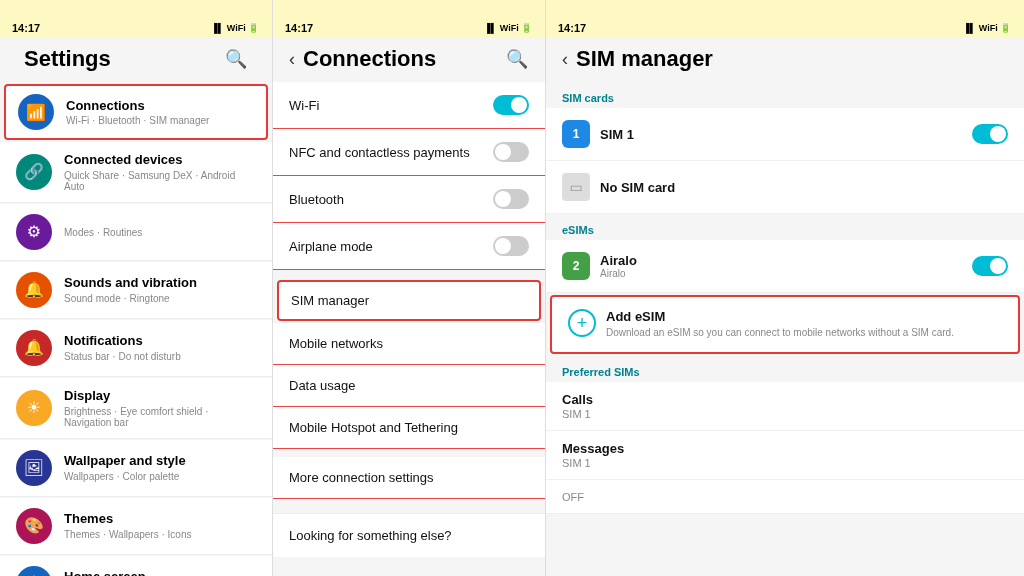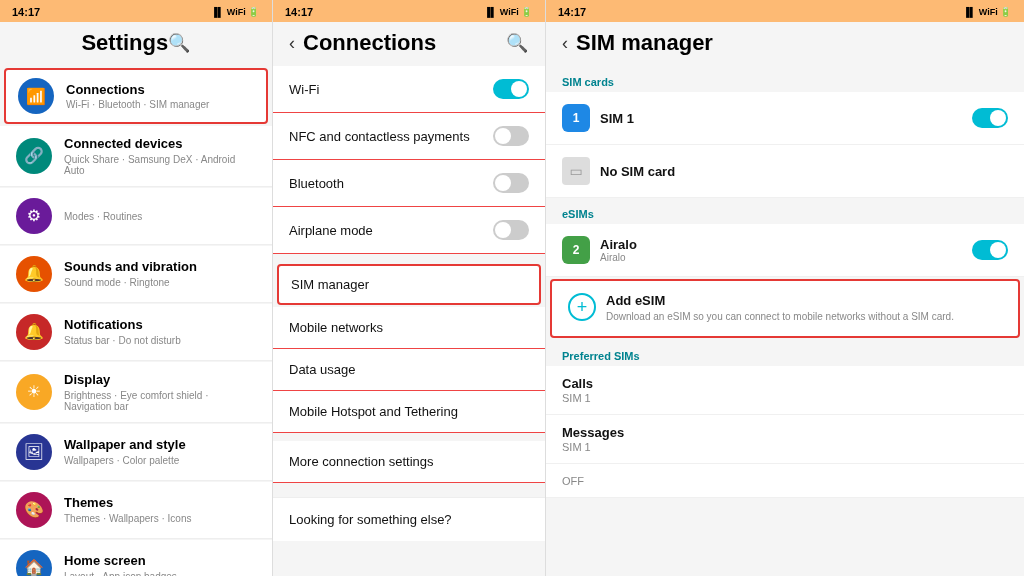--- a/index.html
+++ b/index.html
@@ -18,36 +18,36 @@
       display: flex;
       flex-direction: column;
       border-right: 1px solid #ddd;
       overflow: hidden;
       flex-shrink: 0;
     }
     .status-bar {
       display: flex;
       justify-content: space-between;
       align-items: center;
-      padding: 6px 12px 4px;
-      background: #fdba74;
+      padding: 22px 12px 4px;
+      background: #fef9c3;
       font-size: 11px;
       font-weight: 600;
     }
     .status-icons {
       display: flex;
       gap: 3px;
       align-items: center;
       font-size: 9px;
     }
     .app-header {
       display: flex;
-      justify-content: center;
-      align-items: center;
-      padding: 8px 4px 10px;
+      justify-content: space-between;
+      align-items: center;
+      padding: 8px 24px 10px;
       background: #f5f5f5;
     }
     .app-title {
       font-size: 22px;
       font-weight: 700;
       color: #000;
     }
     .header-icon {
       font-size: 18px;
       color: #333;

